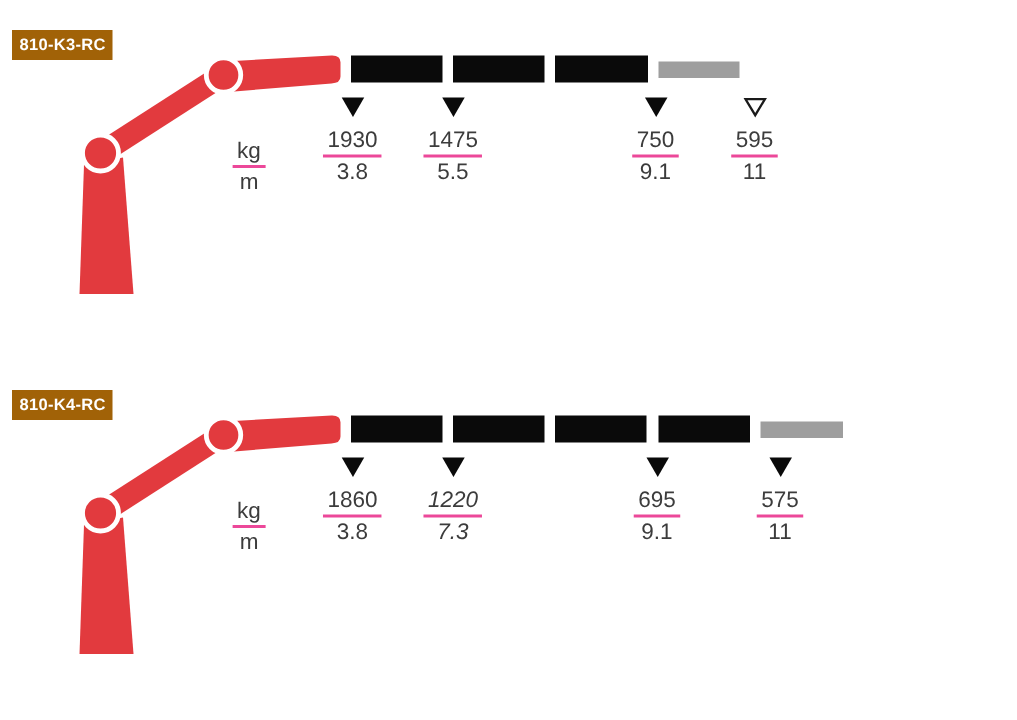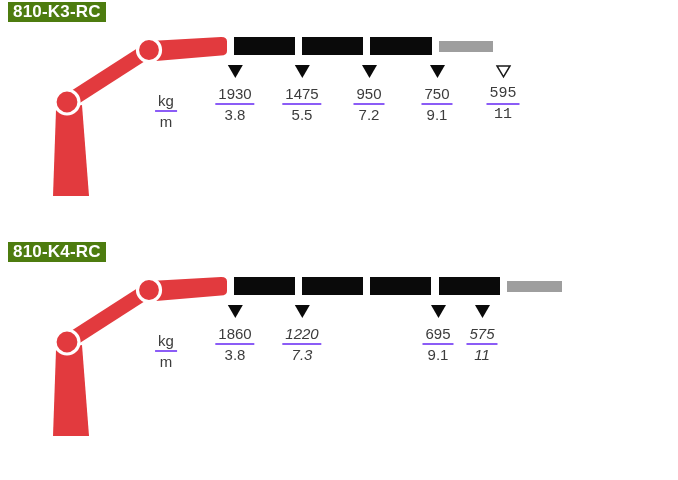--- a/index.html
+++ b/index.html
@@ -2,35 +2,35 @@
 <html><head>
 <meta charset="utf-8">
 <style>
   html,body{margin:0;padding:0;}
   body{
     width:678px;height:480px;background:#ffffff;position:relative;
     font-family:"Liberation Sans", sans-serif;overflow:hidden;
   }
   .diagram{position:absolute;left:0;width:678px;height:240px;}
   .badge{
-    position:absolute;left:8px;top:2px;background:#4d7c0f;color:#ffffff;
-    font-size:17px;font-weight:bold;line-height:20px;padding:0 5px;
+    position:absolute;left:8px;top:20px;background:#a16207;color:#ffffff;
+    font-size:11px;font-weight:bold;line-height:20px;padding:0 5px;
     letter-spacing:0.2px;white-space:nowrap;
   }
   .crane{position:absolute;left:40px;top:30px;}
   .seg{position:absolute;top:37px;height:18px;background:#0a0a0a;}
   .seg.gray{top:41px;height:11px;background:#9e9e9e;}
   .col{
     position:absolute;top:63px;transform:translateX(-50%);
     display:flex;flex-direction:column;align-items:center;text-align:center;
   }
   .arrow{display:block;height:16px;}
   .arrow svg{display:block;}
   .val{font-size:15px;line-height:15px;color:#3c3c3c;white-space:nowrap;}
-  .kg{margin-top:7px;padding:0 3px 2px;border-bottom:2px solid #8b5cf6;}
+  .kg{margin-top:7px;padding:0 3px 2px;border-bottom:2px solid #ec4899;}
   .m{margin-top:2px;}
   .unit-col{
     position:absolute;top:86px;left:166px;transform:translateX(-50%);
     display:flex;flex-direction:column;align-items:center;
   }
 </style>
 </head>
 <body>
 
 <div class="diagram" style="top:0;">
@@ -65,39 +65,30 @@
   </div>
   <div class="col" style="left:302px;">
     <span class="arrow">
         <svg width="16" height="16" viewBox="0 0 16 16">
           <polygon points="0.5,2 15.5,2 8,15" fill="#0a0a0a"></polygon>
         </svg>
       </span>
     <span class="val kg">1475</span>
     <span class="val m">5.5</span>
   </div>
-  <div class="col" style="left:369px;">
-    <span class="arrow">
-        <svg width="16" height="16" viewBox="0 0 16 16">
-          <polygon points="0.5,2 15.5,2 8,15" fill="#0a0a0a"></polygon>
-        </svg>
-      </span>
-    <span class="val kg">950</span>
-    <span class="val m">7.2</span>
-  </div>
   <div class="col" style="left:437px;">
     <span class="arrow">
         <svg width="16" height="16" viewBox="0 0 16 16">
           <polygon points="0.5,2 15.5,2 8,15" fill="#0a0a0a"></polygon>
         </svg>
       </span>
     <span class="val kg">750</span>
     <span class="val m">9.1</span>
   </div>
-  <div class="col" style="left:503px;font-family:Liberation Mono, monospace;">
+  <div class="col" style="left:503px;">
     <span class="arrow">
         <svg width="16" height="16" viewBox="0 0 16 16">
           <polygon points="1.5,3 14.5,3 8,13.8" fill="#ffffff" stroke="#1a1a1a" stroke-width="1.5"></polygon>
         </svg>
       </span>
     <span class="val kg">595</span>
     <span class="val m">11</span>
   </div>
 </div>
 
@@ -143,21 +134,21 @@
   </div>
   <div class="col" style="left:438px;">
     <span class="arrow">
         <svg width="16" height="16" viewBox="0 0 16 16">
           <polygon points="0.5,2 15.5,2 8,15" fill="#0a0a0a"></polygon>
         </svg>
       </span>
     <span class="val kg">695</span>
     <span class="val m">9.1</span>
   </div>
-  <div class="col" style="left:482px;font-style:italic;">
+  <div class="col" style="left:520px;">
     <span class="arrow">
         <svg width="16" height="16" viewBox="0 0 16 16">
           <polygon points="0.5,2 15.5,2 8,15" fill="#0a0a0a"></polygon>
         </svg>
       </span>
     <span class="val kg">575</span>
     <span class="val m">11</span>
   </div>
 </div>
 

